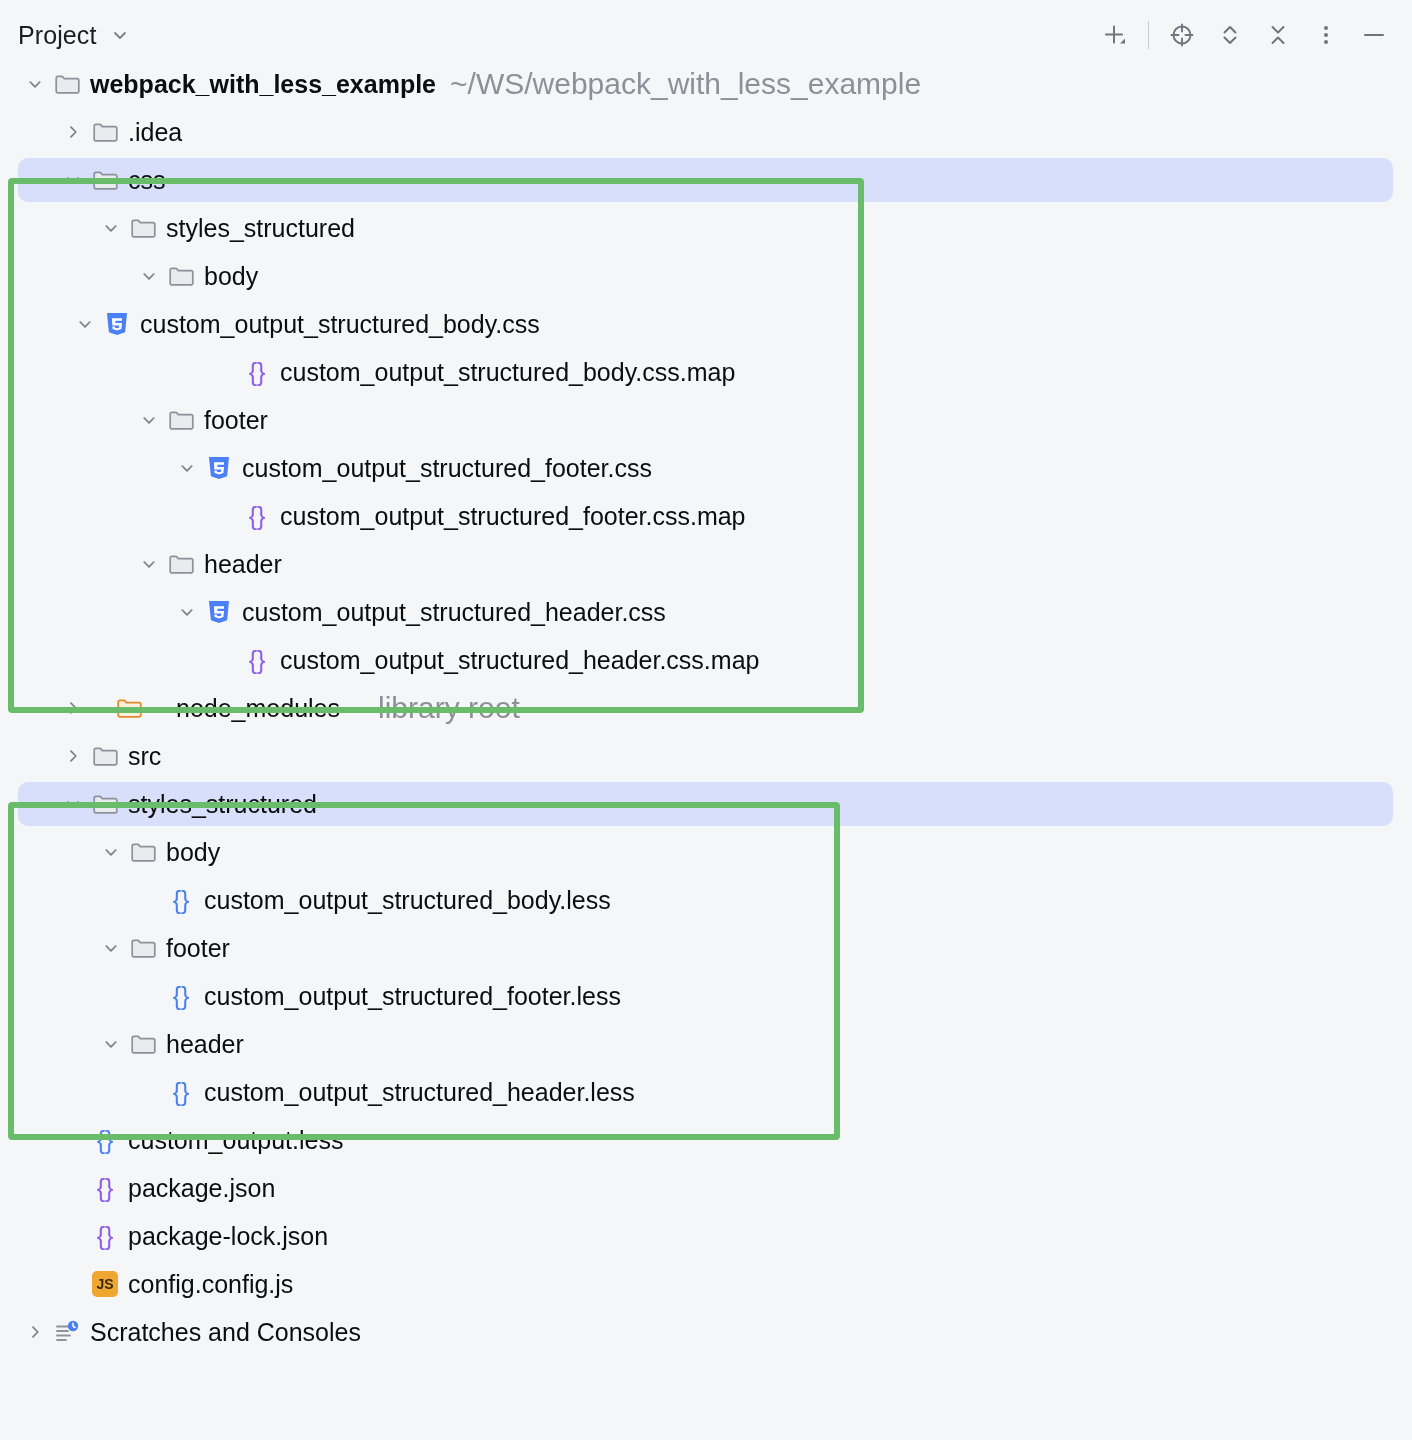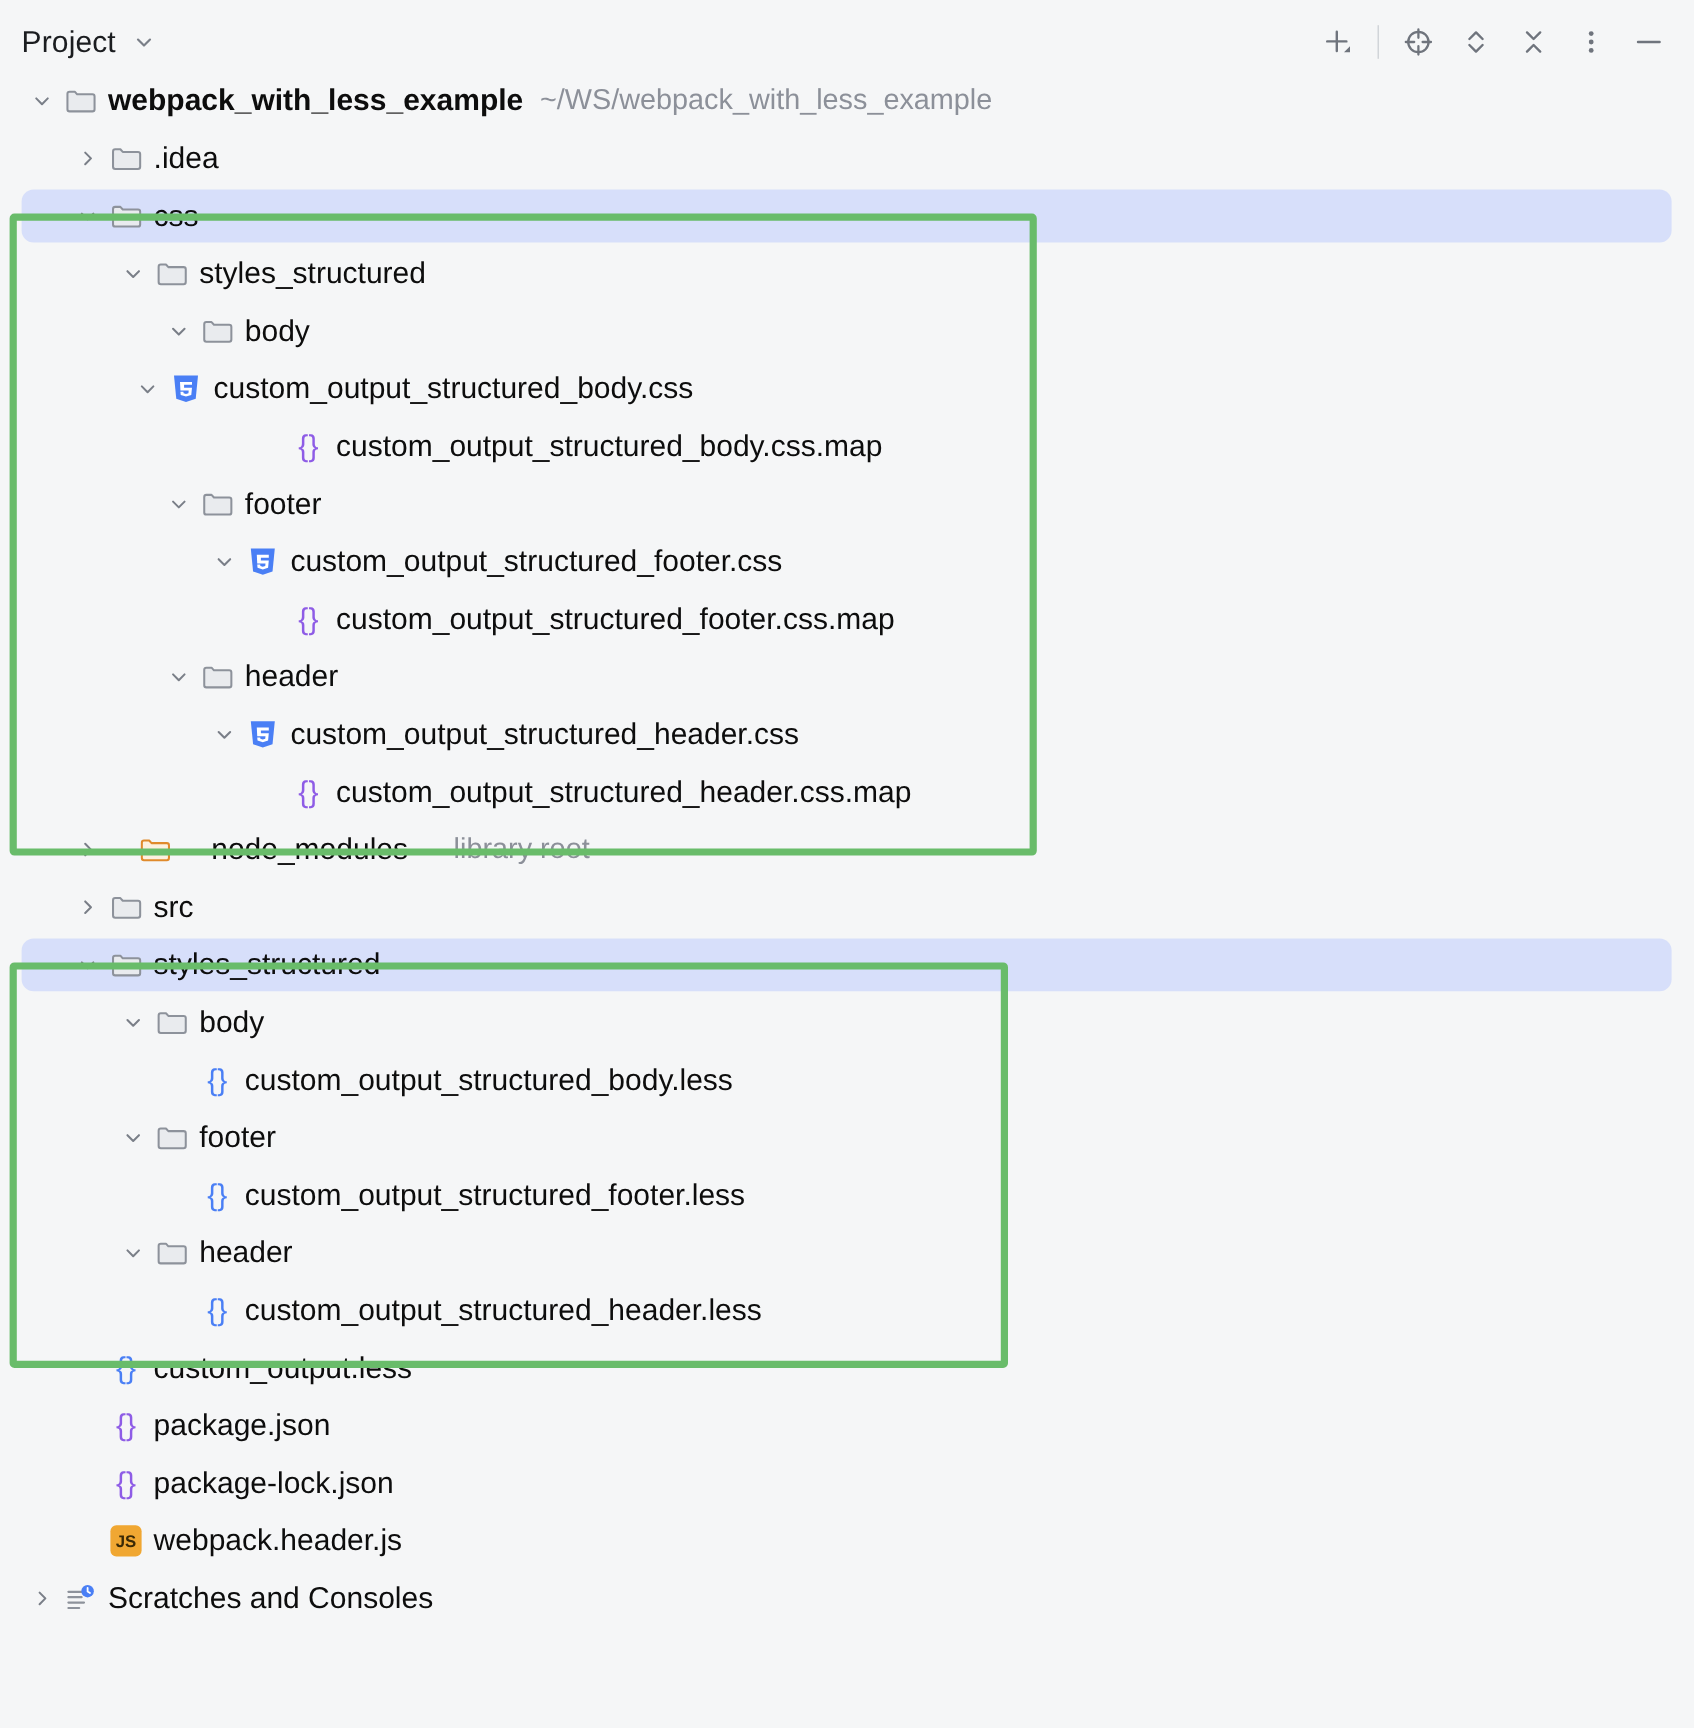--- a/index.html
+++ b/index.html
@@ -37,21 +37,21 @@
   .row.selected { color:#0a0a0a; }
   .row > .content { position:relative; z-index:1; display:flex; align-items:center; height:100%; }
 
   .twisty { width:34px; height:48px; display:flex; align-items:center; justify-content:center; flex:0 0 34px; }
   .twisty svg { display:block; }
 
   .ficon { width:30px; height:48px; display:flex; align-items:center; justify-content:center; flex:0 0 30px; margin-right:8px; }
 
   .label { font-size:25px; color:#0d0d0d; line-height:1; }
   .label.bold { font-weight:700; }
-  .sublabel { font-size:24px; color:#8c9099; margin-left:14px; line-height:1; }
+  .sublabel { font-size:30px; color:#8c9099; margin-left:14px; line-height:1; }
 
   
   .brace { font-family:"Liberation Sans", sans-serif; font-size:25px; font-weight:400; line-height:1; }
   .brace.purple { color:#8e5ce6; }
   .brace.blue   { color:#4a7ff5; }
 
   .js-badge {
     width:26px; height:26px; border-radius:5px; background:#f0a732;
     color:#3a2a06; font-size:14px; font-weight:700; line-height:26px; text-align:center;
     font-family:"Liberation Sans", sans-serif;
@@ -199,21 +199,21 @@
           </span>
           <span class="ficon">
             <svg width="28" height="28" viewBox="0 0 28 28">
               <path d="M3.2 8.2c0-1 .8-1.8 1.8-1.8h4.3l2 2.2h12.7c1 0 1.8.8 1.8 1.8v10.6c0 1-.8 1.8-1.8 1.8H5c-1 0-1.8-.8-1.8-1.8z" fill="#e9ebee" stroke="#8d929b" stroke-width="1.7" stroke-linejoin="round"></path>
             </svg>
           </span>
           <span class="label">body</span>
         </div>
       </div>
       <div class="row">
-        <div class="content" style="padding-left: 106px;">
+        <div class="content" style="padding-left: 68px;">
           <span class="twisty">
             <svg width="18" height="18" viewBox="0 0 18 18">
               <path d="M4.2 7l4.8 4.8L13.8 7" fill="none" stroke="#7a7f88" stroke-width="1.7" stroke-linecap="round" stroke-linejoin="round"></path>
             </svg>
           </span>
           <span class="ficon">
             <svg width="26" height="28" viewBox="0 0 26 28">
               <path d="M3 3h20l-1.9 19.2L13 25l-8.1-2.8z" fill="#4a7ff5"></path>
               <path d="M8 8.3h10v2.4h-6.6v2.4H18l-.6 6-4.4 1.4-4.4-1.4-.25-2.6h2.5l.12 1.2 2.03.6 2.03-.6.22-2.2H8.35z" fill="#ffffff"></path>
             </svg>
@@ -455,21 +455,21 @@
           </span>
           <span class="label">package-lock.json</span>
         </div>
       </div>
       <div class="row">
         <div class="content" style="padding-left: 56px;">
           <span class="twisty empty"></span>
           <span class="ficon">
             <span class="js-badge">JS</span>
           </span>
-          <span class="label">webpack.header.js</span>
+          <span class="label">config.config.js</span>
         </div>
       </div>
       <div class="row">
         <div class="content" style="padding-left: 18px;">
           <span class="twisty">
             <svg width="18" height="18" viewBox="0 0 18 18">
               <path d="M7 4.2L11.8 9 7 13.8" fill="none" stroke="#7a7f88" stroke-width="1.7" stroke-linecap="round" stroke-linejoin="round"></path>
             </svg>
           </span>
           <span class="ficon">

